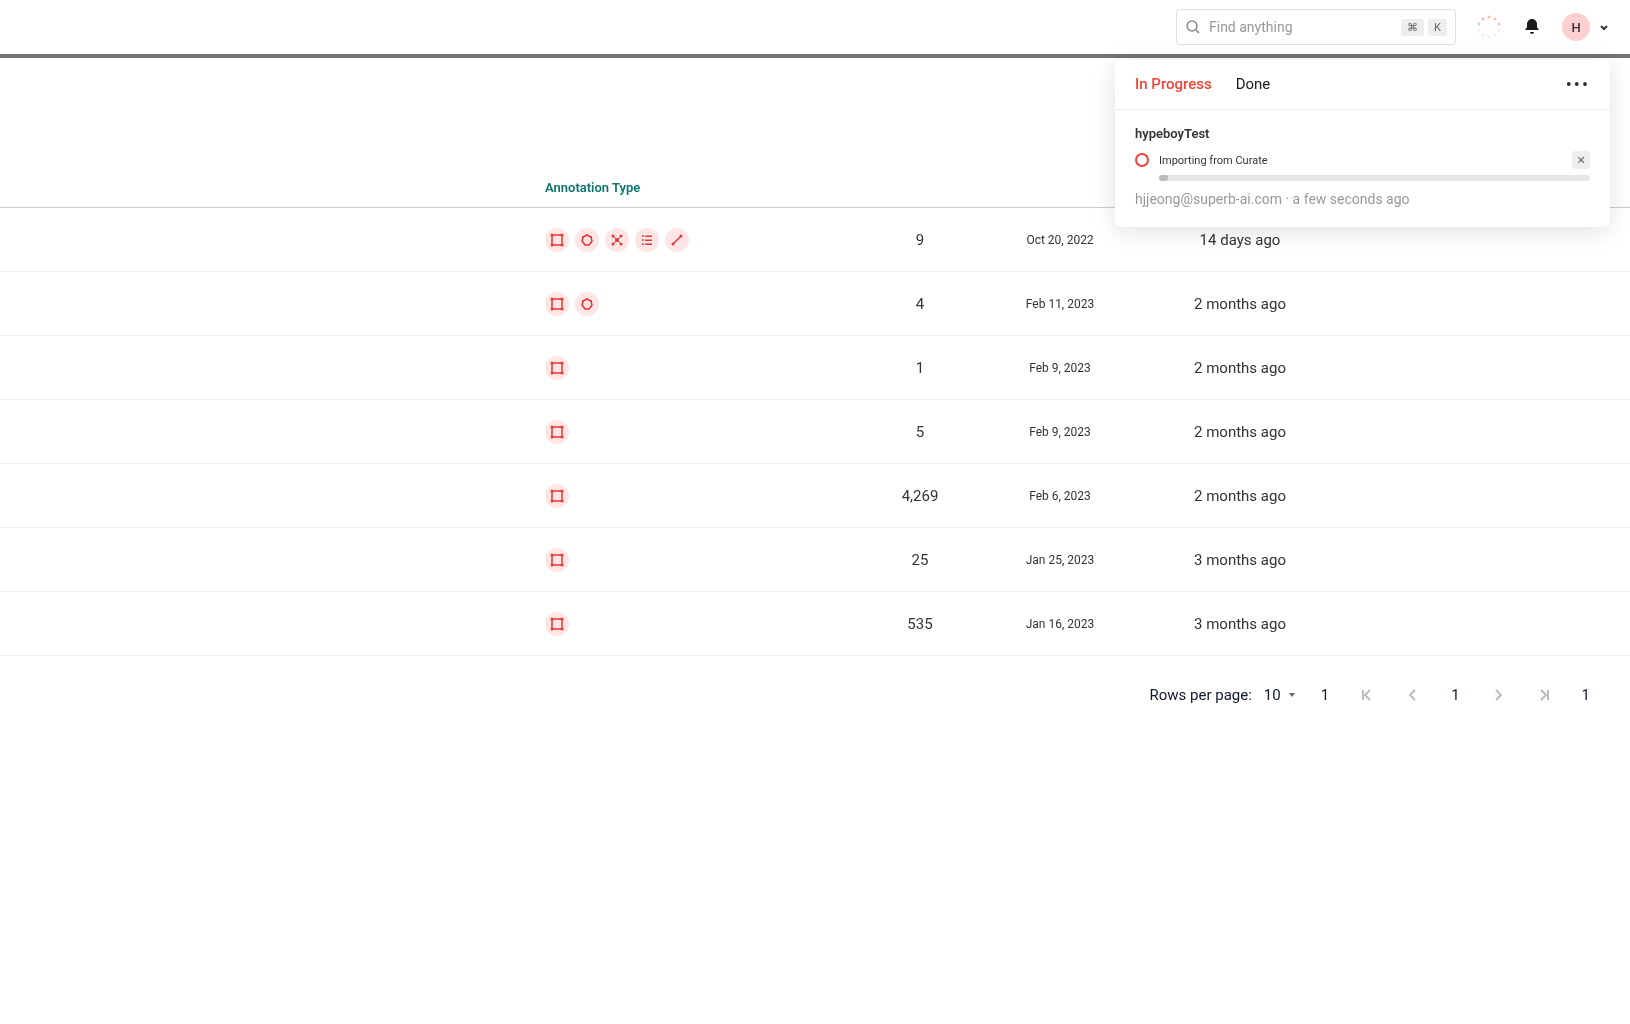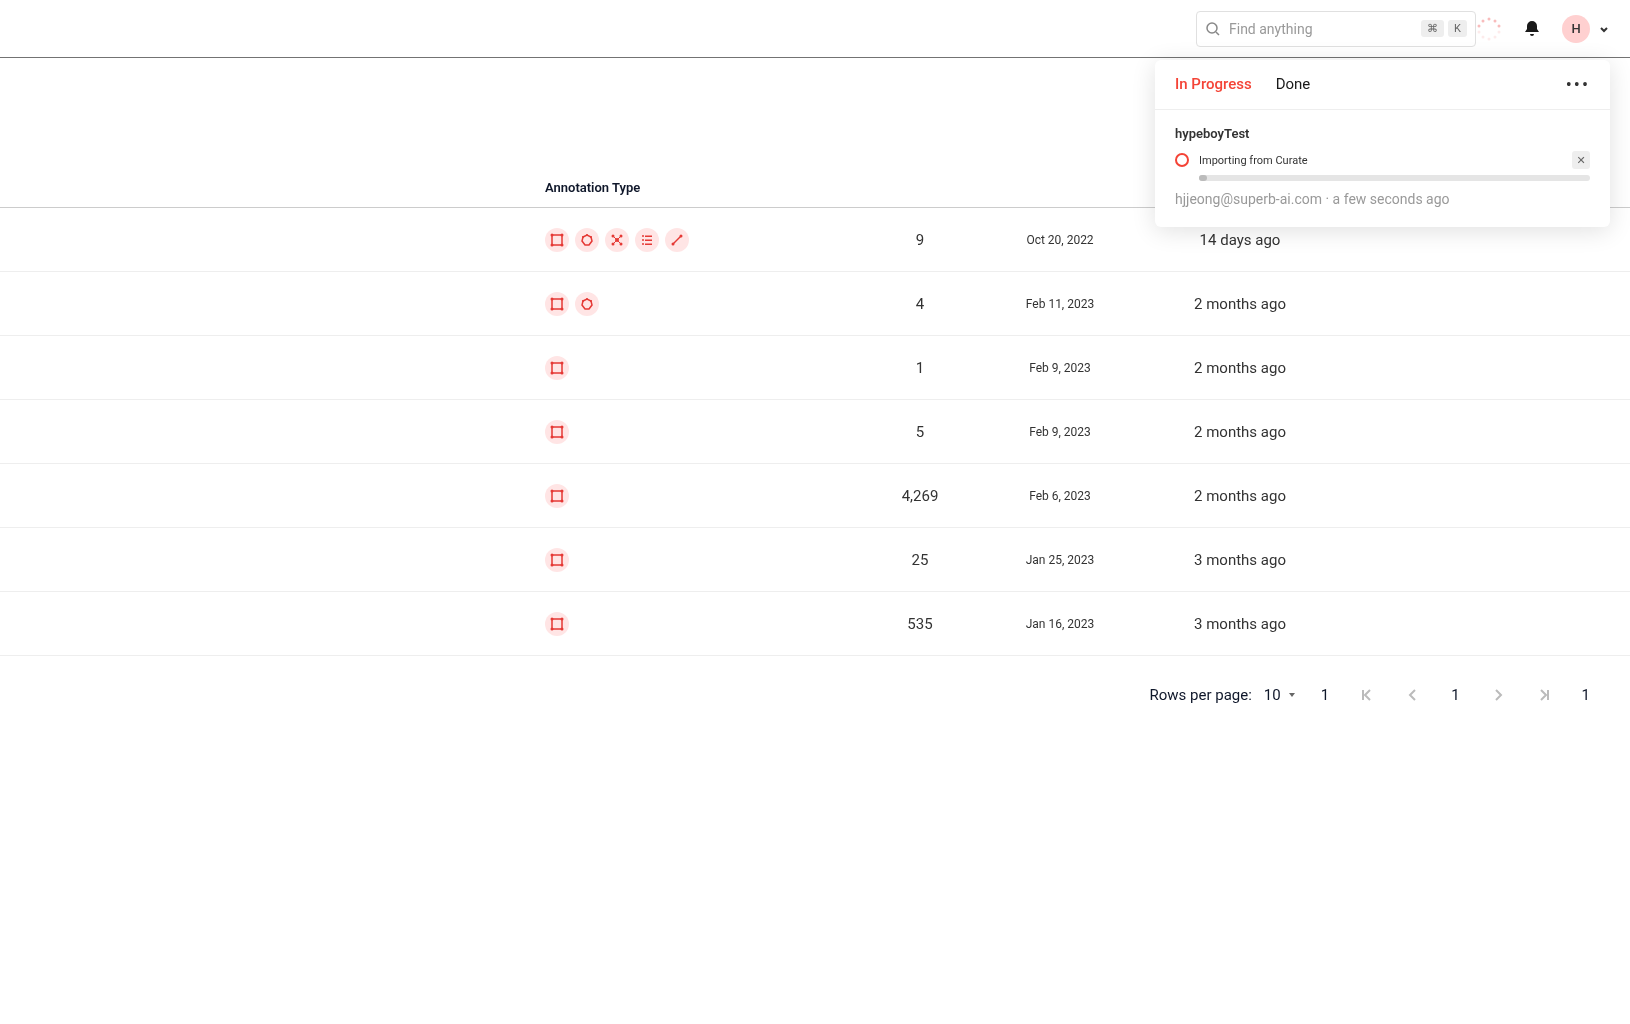--- a/index.html
+++ b/index.html
@@ -11,25 +11,26 @@
     body {
       background: #fff;
       color: #1a1a1a;
       width: 1630px;
       height: 1024px;
       overflow: hidden;
       position: relative;
     }
     .header {
       height: 58px;
-      border-bottom: 1px solid #737373;
+      border-bottom: 4px solid #737373;
       display: flex;
       align-items: center;
       justify-content: flex-end;
       padding: 0 20px;
+      gap: 20px;
     }
     .search-box {
       display: flex;
       align-items: center;
       width: 280px;
       height: 36px;
       border: 1px solid #e0e0e0;
       border-radius: 4px;
       padding: 0 8px;
       gap: 8px;
@@ -107,21 +108,21 @@
     }
     .table-container {
       padding-top: 110px;
     }
     .table-header {
       display: flex;
       padding: 12px 0;
       border-bottom: 1px solid #ccc;
       font-size: 13px;
       font-weight: 600;
-      color: #0f172a;
+      color: #0f766e;
     }
     .col-annotation {
       padding-left: 545px;
       flex: 0 0 auto;
       width: 700px;
     }
     .table-row {
       display: flex;
       align-items: center;
       height: 64px;
@@ -196,21 +197,21 @@
       color: #bbb;
       cursor: pointer;
     }
     .page-num {
       font-size: 15px;
     }
     .notification-panel {
       position: absolute;
       top: 60px;
       right: 20px;
-      width: 455px;
+      width: 495px;
       background: #fff;
       border-radius: 6px;
       box-shadow: 0 4px 24px rgba(0,0,0,0.12);
       z-index: 100;
     }
     .notif-tabs {
       display: flex;
       align-items: center;
       justify-content: space-between;
       padding: 14px 20px;

